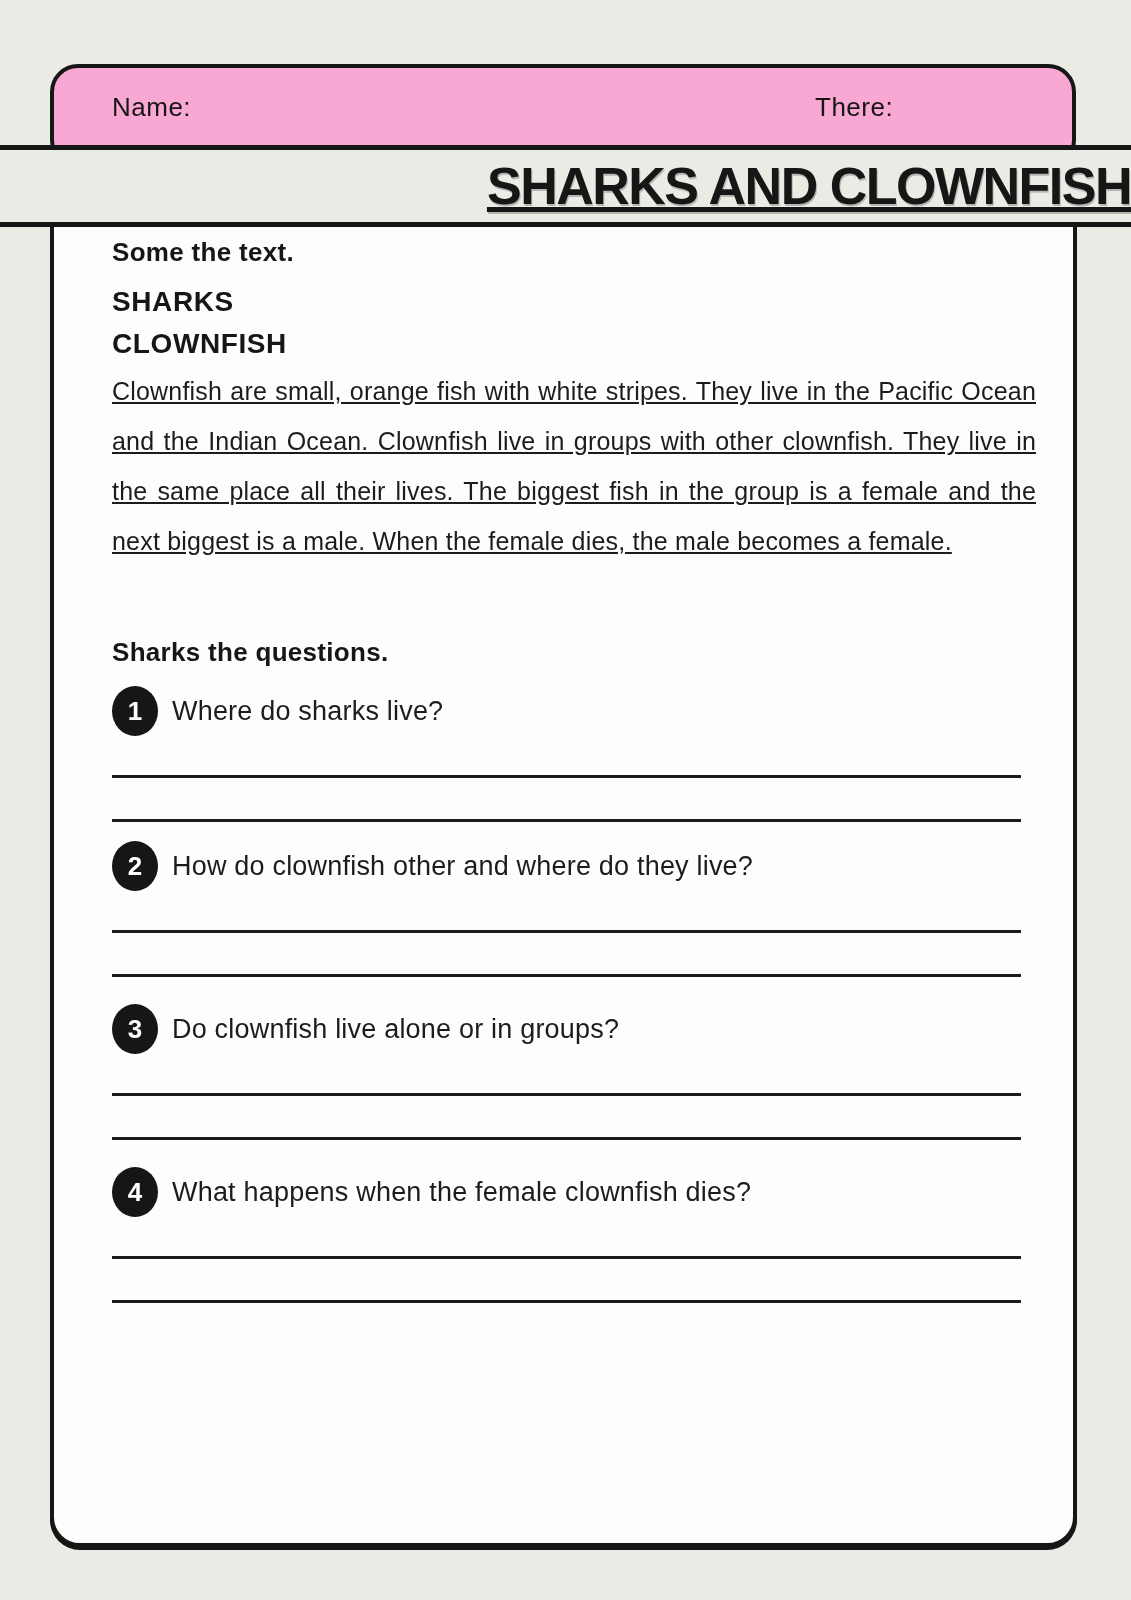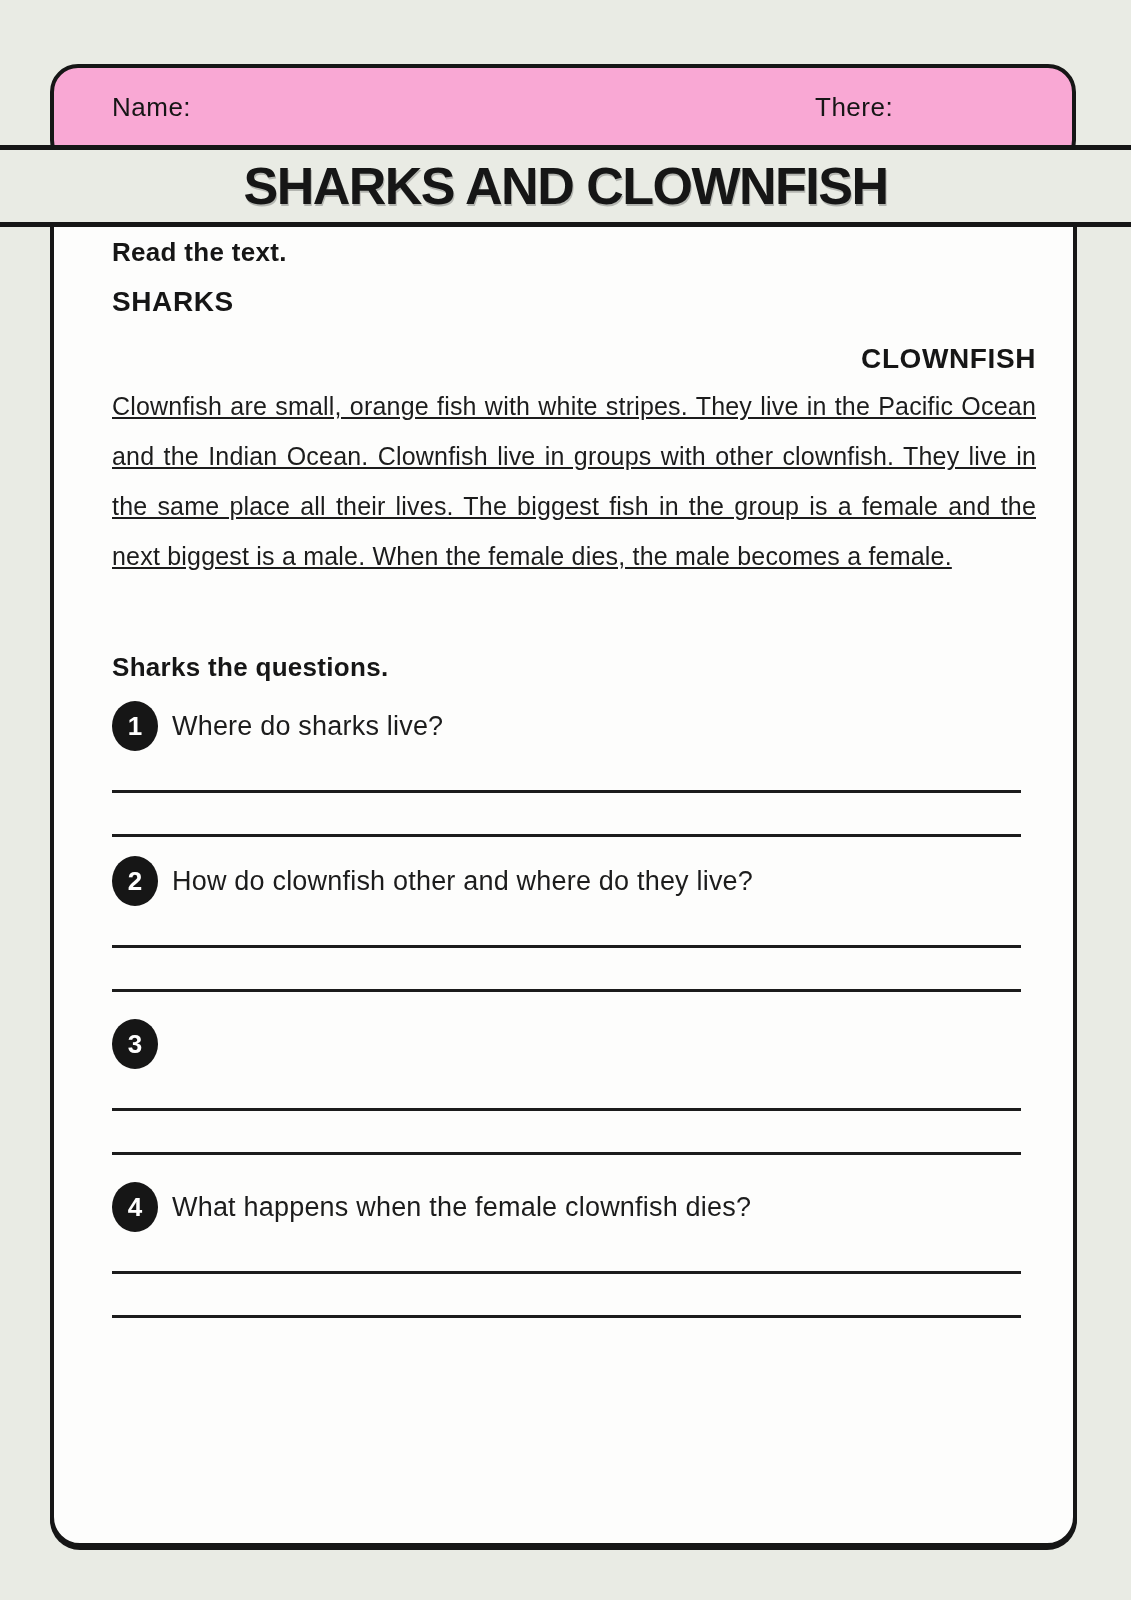--- a/index.html
+++ b/index.html
@@ -16,37 +16,37 @@
   }
   .name-label{position:absolute;left:58px;top:24px;font-size:26px;letter-spacing:.5px;}
   .date-label{position:absolute;left:761px;top:24px;font-size:26px;letter-spacing:.5px;}
   .fill-blank{position:absolute;top:24px;height:34px;}
   .fill-blank.name{left:150px;width:560px;}
   .fill-blank.date{left:832px;width:180px;}
   
   .banner{
     position:absolute;left:0;top:145px;width:1131px;height:82px;z-index:3;
     background:#e9ebe4;border-top:5px solid #161616;border-bottom:5px solid #161616;
-    display:flex;align-items:center;justify-content:center;
+    display:flex;align-items:center;justify-content:flex-end;text-decoration:underline;
   }
   .banner h1{
     margin:0;font-size:52px;font-weight:800;letter-spacing:-1.5px;
     text-shadow:1px 2px 0 rgba(22,22,22,.25);
   }
   
   .content-box{
     position:absolute;left:50px;top:190px;width:1027px;height:1357px;z-index:2;
     background:#fdfdfc;border:4px solid #161616;border-radius:30px;
     box-shadow:0 3px 0 #161616;
     padding:42px 37px 0 58px;
   }
   .read-title{font-size:26px;font-weight:bold;line-height:32px;letter-spacing:.3px;}
   .passage-heading{font-size:28px;font-weight:bold;line-height:26px;letter-spacing:.6px;}
   .passage-heading.sharks{margin-top:21px;}
-  .passage-heading.clownfish{margin-top:31px;text-align:right;}
+  .passage-heading.clownfish{margin-top:16px;}
   .passage-text{
     font-size:25px;line-height:50px;width:924px;
     text-align:justify;letter-spacing:.2px;color:#1c1c1c;
   }
   .passage-text.sharks{margin-top:17px;height:200px;overflow:hidden;}
   .passage-text.clownfish{margin-top:9px;height:250px;overflow:hidden;text-decoration:underline;}
   .answer-title{font-size:26px;font-weight:bold;line-height:32px;margin-top:20px;letter-spacing:.3px;}
   
   .question-row{display:flex;align-items:center;height:50px;}
   .question-row.q1{margin-top:18px;}
@@ -77,21 +77,21 @@
     <span class="date-label">There:</span>
     <span class="fill-blank date"></span>
   </div>
 
   <div class="banner">
     <h1>SHARKS AND CLOWNFISH</h1>
   </div>
 
   <div class="content-box">
 
-    <div class="read-title">Read the text.</div>
+    <div class="read-title">Some the text.</div>
 
     <div class="passage-heading sharks">SHARKS</div>
 
     <div class="passage-heading clownfish">CLOWNFISH</div>
     <div class="passage-text clownfish">Clownfish are small, orange fish with white stripes. They live in the Pacific Ocean and the Indian Ocean. Clownfish live in groups with other clownfish. They live in the same place all their lives. The biggest fish in the group is a female and the next biggest is a male. When the female dies, the male becomes a female.</div>
 
     <div class="answer-title">Sharks the questions.</div>
 
     <div class="question-row q1">
       <div class="q-circle">1</div>
@@ -102,20 +102,21 @@
 
     <div class="question-row q2">
       <div class="q-circle">2</div>
       <div class="q-text">How do clownfish other and where do they live?</div>
     </div>
     <div class="answer-line first"></div>
     <div class="answer-line second"></div>
 
     <div class="question-row q3">
       <div class="q-circle">3</div>
+      <div class="q-text">Do clownfish live alone or in groups?</div>
     </div>
     <div class="answer-line first"></div>
     <div class="answer-line second"></div>
 
     <div class="question-row q4">
       <div class="q-circle">4</div>
       <div class="q-text">What happens when the female clownfish dies?</div>
     </div>
     <div class="answer-line first"></div>
     <div class="answer-line second"></div>

